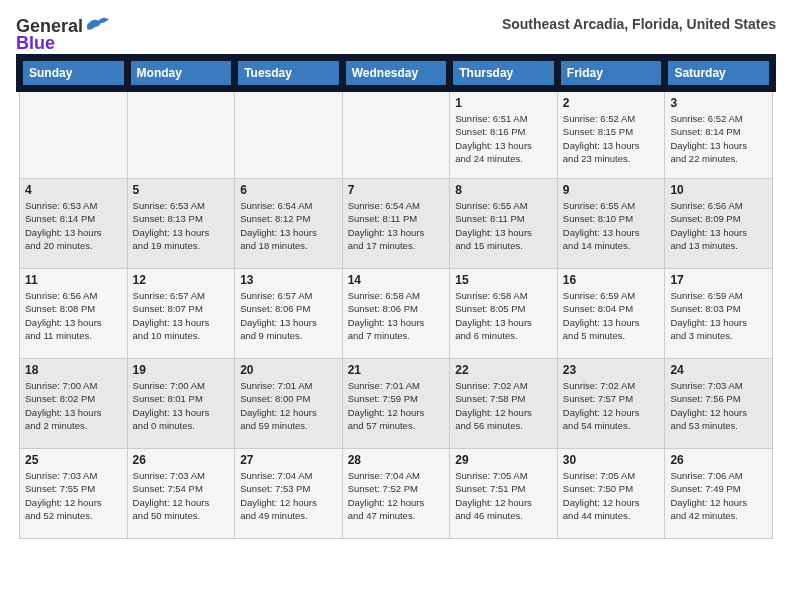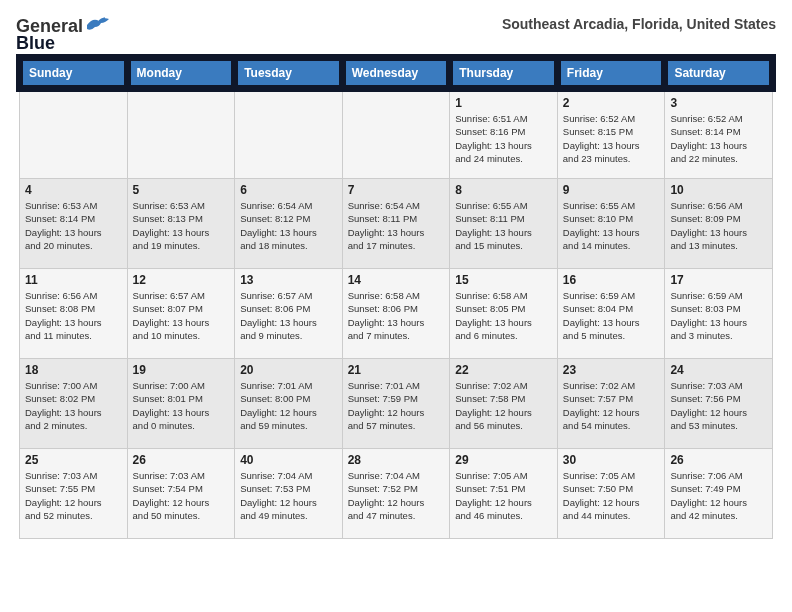--- a/index.html
+++ b/index.html
@@ -87,21 +87,21 @@
 
 <div class="header">
   <div class="logo">
     <div style="display:flex;align-items:center;">
       <span style="font-size:18px;font-weight:bold;color:#333;">General</span>
       <svg width="26" height="20" viewBox="0 0 26 20" style="margin-left:2px;margin-top:-4px;">
         <path d="M2,10 Q8,2 14,6 Q18,2 24,4 Q20,8 16,8 Q14,12 10,12 Q6,16 2,14 Z" fill="#3a7bbf"></path>
         <path d="M14,6 Q16,4 20,3" stroke="#3a7bbf" stroke-width="1.5" fill="none"></path>
       </svg>
     </div>
-    <span style="font-size:18px;font-weight:bold;color:#0f172a;margin-top:-4px;">Blue</span>
+    <span style="font-size:18px;font-weight:bold;color:#6d28d9;margin-top:-4px;">Blue</span>
   </div>
   <div class="title-area">
     <div class="location">Southeast Arcadia, Florida, United States</div>
   </div>
 </div>
 
 <table>
   <thead>
     <tr>
     <th>Sunday</th>
@@ -303,21 +303,21 @@
 and 52 minutes.</div>
         </td>
         <td>
           <span class="day-number">26</span>
           <div class="day-info" style="white-space: pre-line;">Sunrise: 7:03 AM
 Sunset: 7:54 PM
 Daylight: 12 hours
 and 50 minutes.</div>
         </td>
         <td>
-          <span class="day-number">40</span>
+          <span class="day-number">27</span>
           <div class="day-info" style="white-space: pre-line;">Sunrise: 7:04 AM
 Sunset: 7:53 PM
 Daylight: 12 hours
 and 49 minutes.</div>
         </td>
         <td>
           <span class="day-number">28</span>
           <div class="day-info" style="white-space: pre-line;">Sunrise: 7:04 AM
 Sunset: 7:52 PM
 Daylight: 12 hours

